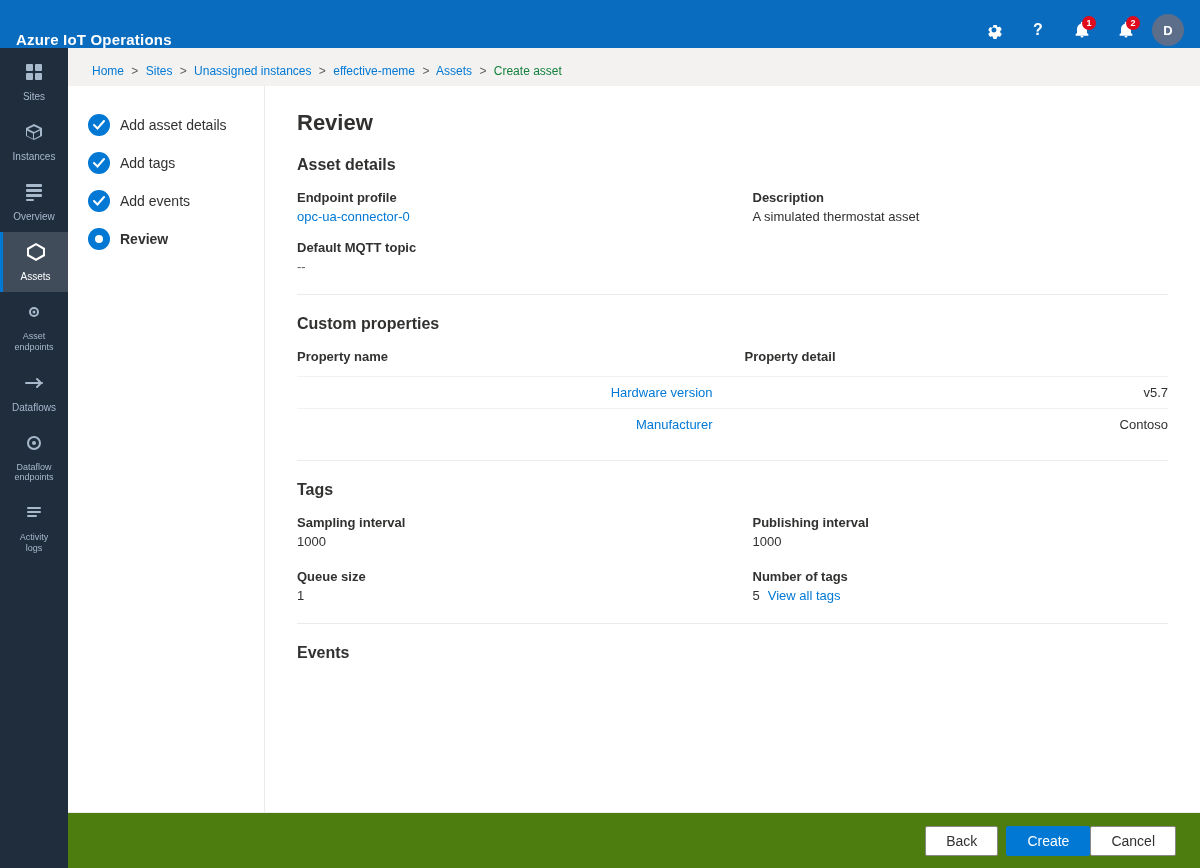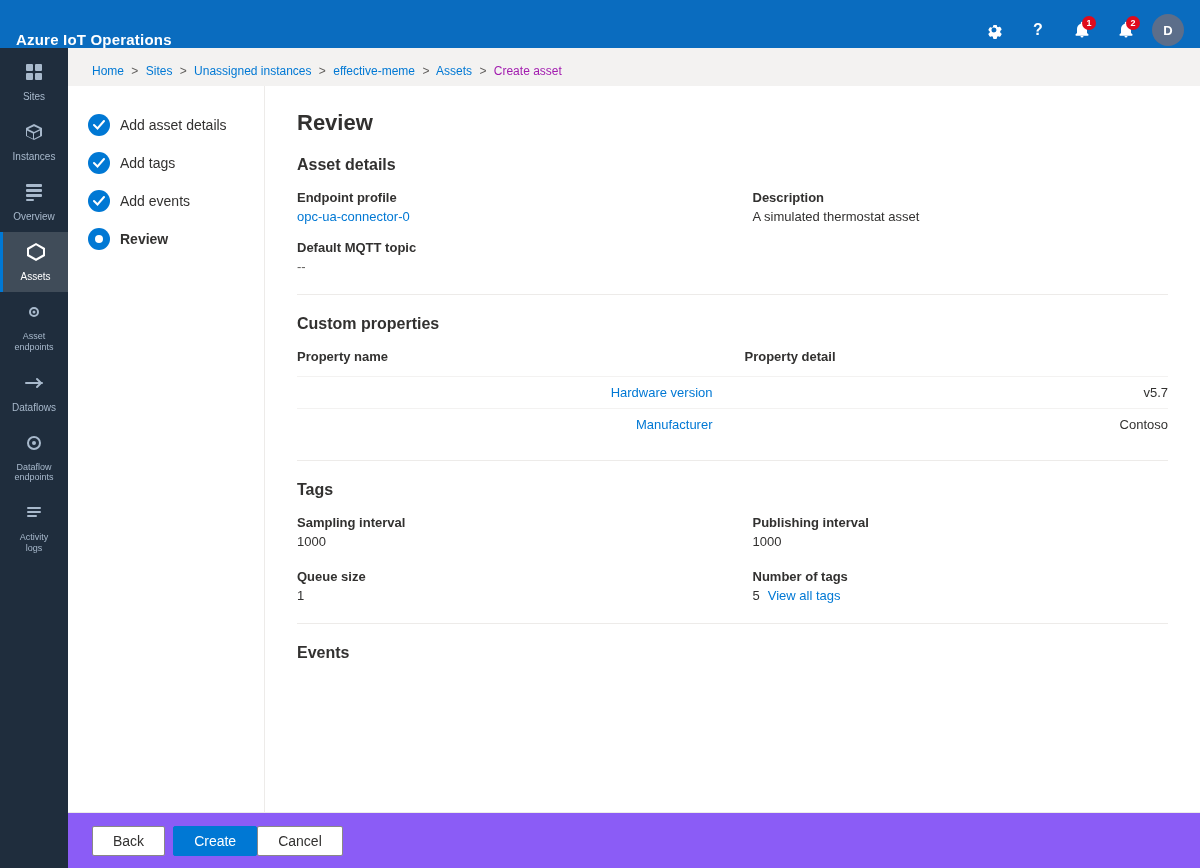--- a/index.html
+++ b/index.html
@@ -118,21 +118,21 @@
       font-size: 12px;
       color: #323130;
       flex-shrink: 0;
     }
     .breadcrumb a, .breadcrumb .bc-link {
       color: #0078d4;
       text-decoration: none;
       cursor: pointer;
     }
     .breadcrumb .bc-sep { margin: 0 4px; color: #605e5c; }
-    .breadcrumb .bc-current { color: #a21caf; font-weight: 500; }
+    .breadcrumb .bc-current { color: #15803d; font-weight: 500; }
 
     
     .inner-layout {
       display: flex;
       flex: 1;
       overflow: hidden;
       background: white;
       margin: 0 0 0 0;
     }
 
@@ -237,26 +237,26 @@
     .view-all-link {
       color: #0078d4;
       text-decoration: none;
       cursor: pointer;
       font-size: 13px;
       margin-left: 8px;
     }
 
     
     .bottom-bar {
-      background: #8b5cf6;
+      background: #4d7c0f;
       border-top: 1px solid #edebe9;
       padding: 12px 24px;
       display: flex;
       align-items: center;
-      justify-content: flex-start;
+      justify-content: flex-end;
       flex-shrink: 0;
       height: 56px;
     }
     .bottom-left { display: flex; gap: 8px; }
     .btn {
       padding: 6px 20px;
       border-radius: 2px;
       font-size: 14px;
       cursor: pointer;
       border: 1px solid transparent;

